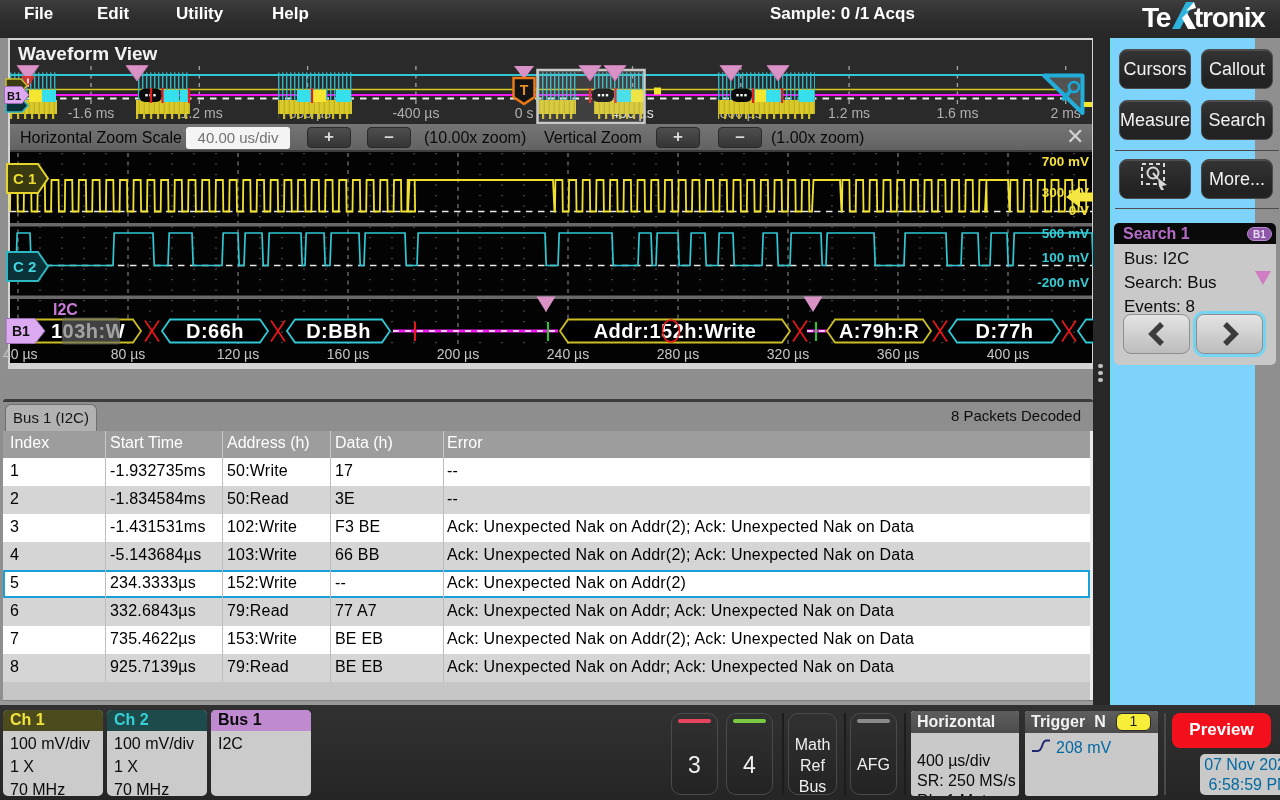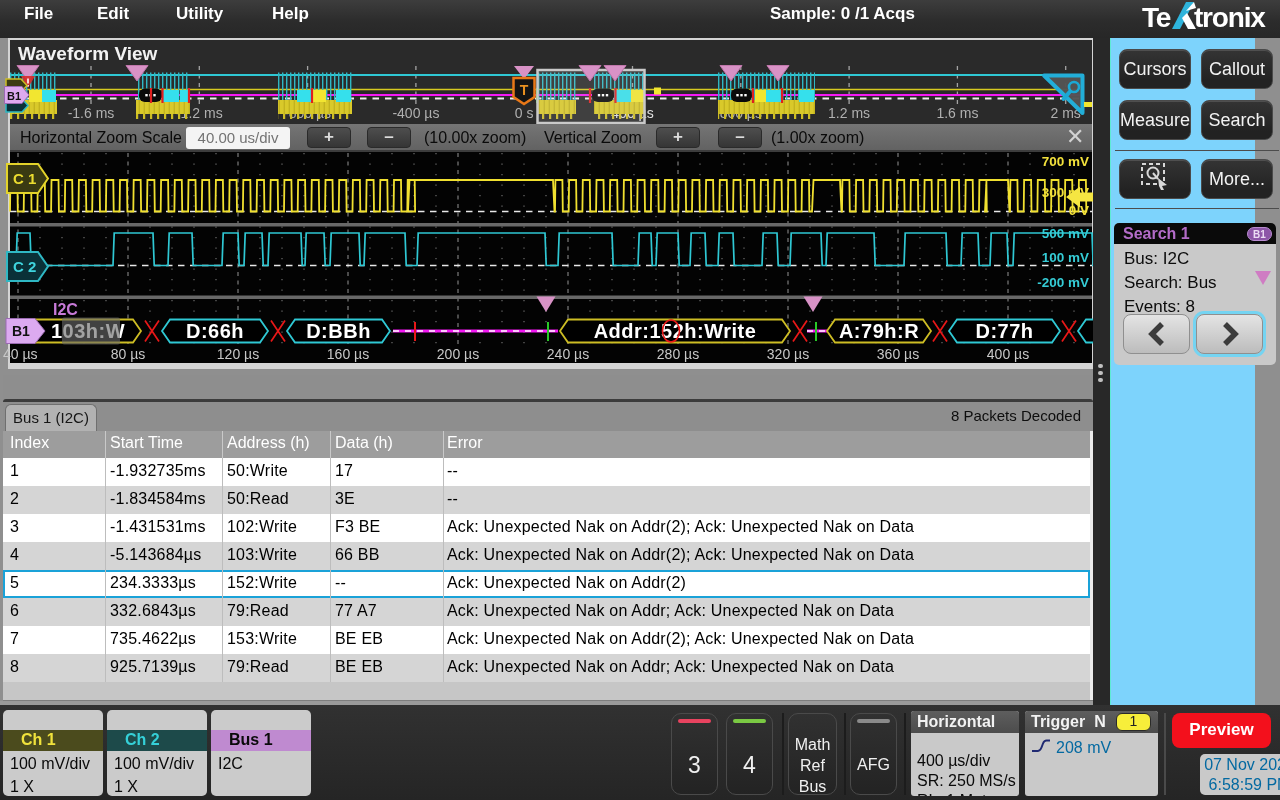--- a/index.html
+++ b/index.html
@@ -47,21 +47,21 @@
 .cg{background:#d5d5d5;}
 .colsep{position:absolute;top:56px;width:1px;height:253px;background:#bdbdbd;}
 #selrow{position:absolute;left:0px;width:1087px;height:28px;border:2px solid #1aa2d8;background:#fff;font-size:16px;}
 #tbot{position:absolute;left:0;top:307px;width:1087px;height:18px;background:#c6c6c6;}
 #tright{position:absolute;left:1087px;top:56px;width:3px;height:269px;background:#ececec;}
 #decbot{position:absolute;left:0;top:325px;width:1090px;height:5px;background:#7d7d7d;}
 
 #botbar{left:0;top:705px;width:1280px;height:95px;background:linear-gradient(#313131,#252525);}
 #botstrip{position:absolute;left:0;top:-4px;width:1093px;height:4px;background:#9a9a9a;}
 .card{position:absolute;top:5px;height:86px;border-radius:5px;overflow:hidden;background:#cbcbcb;}
-.chdr{height:21px;font-size:16px;font-weight:700;padding-left:18px;line-height:20px;margin-top:20px;}
+.chdr{height:21px;font-size:16px;font-weight:700;padding-left:7px;line-height:20px;}
 .cbody{padding:1px 0 0 7px;font-size:16px;color:#0a0a0a;line-height:23px;}
 .nbtn{position:absolute;top:8px;width:47px;height:82px;border-radius:10px;background:linear-gradient(#313131,#232323);border:1px solid #4a4a4a;color:#f0f0f0;text-align:center;}
 .nbtn .tline{position:absolute;left:6px;top:5px;width:33px;height:4px;border-radius:2px;}
 .vsep{position:absolute;top:8px;width:2px;height:82px;background:#1c1c1c;}
 #hcard,#tcard{position:absolute;top:6px;height:85px;background:#c9c9c9;border-radius:3px;overflow:hidden;}
 .hhdr{height:22px;background:linear-gradient(#5e5e5e,#4c4c4c);color:#f2f2f2;font-size:16px;font-weight:700;padding-left:6px;line-height:21px;}
 #preview{position:absolute;left:1172px;top:8px;width:99px;height:35px;background:#f3101c;border-radius:8px;color:#fff;font-size:17px;font-weight:700;text-align:center;line-height:34px;}
 #dtime{position:absolute;left:1200px;top:49px;width:99px;height:41px;background:#c9c9c9;border-radius:5px;color:#0369a1;font-size:16px;text-align:center;line-height:20px;padding-top:1px;}
 </style></head>
 <body>

